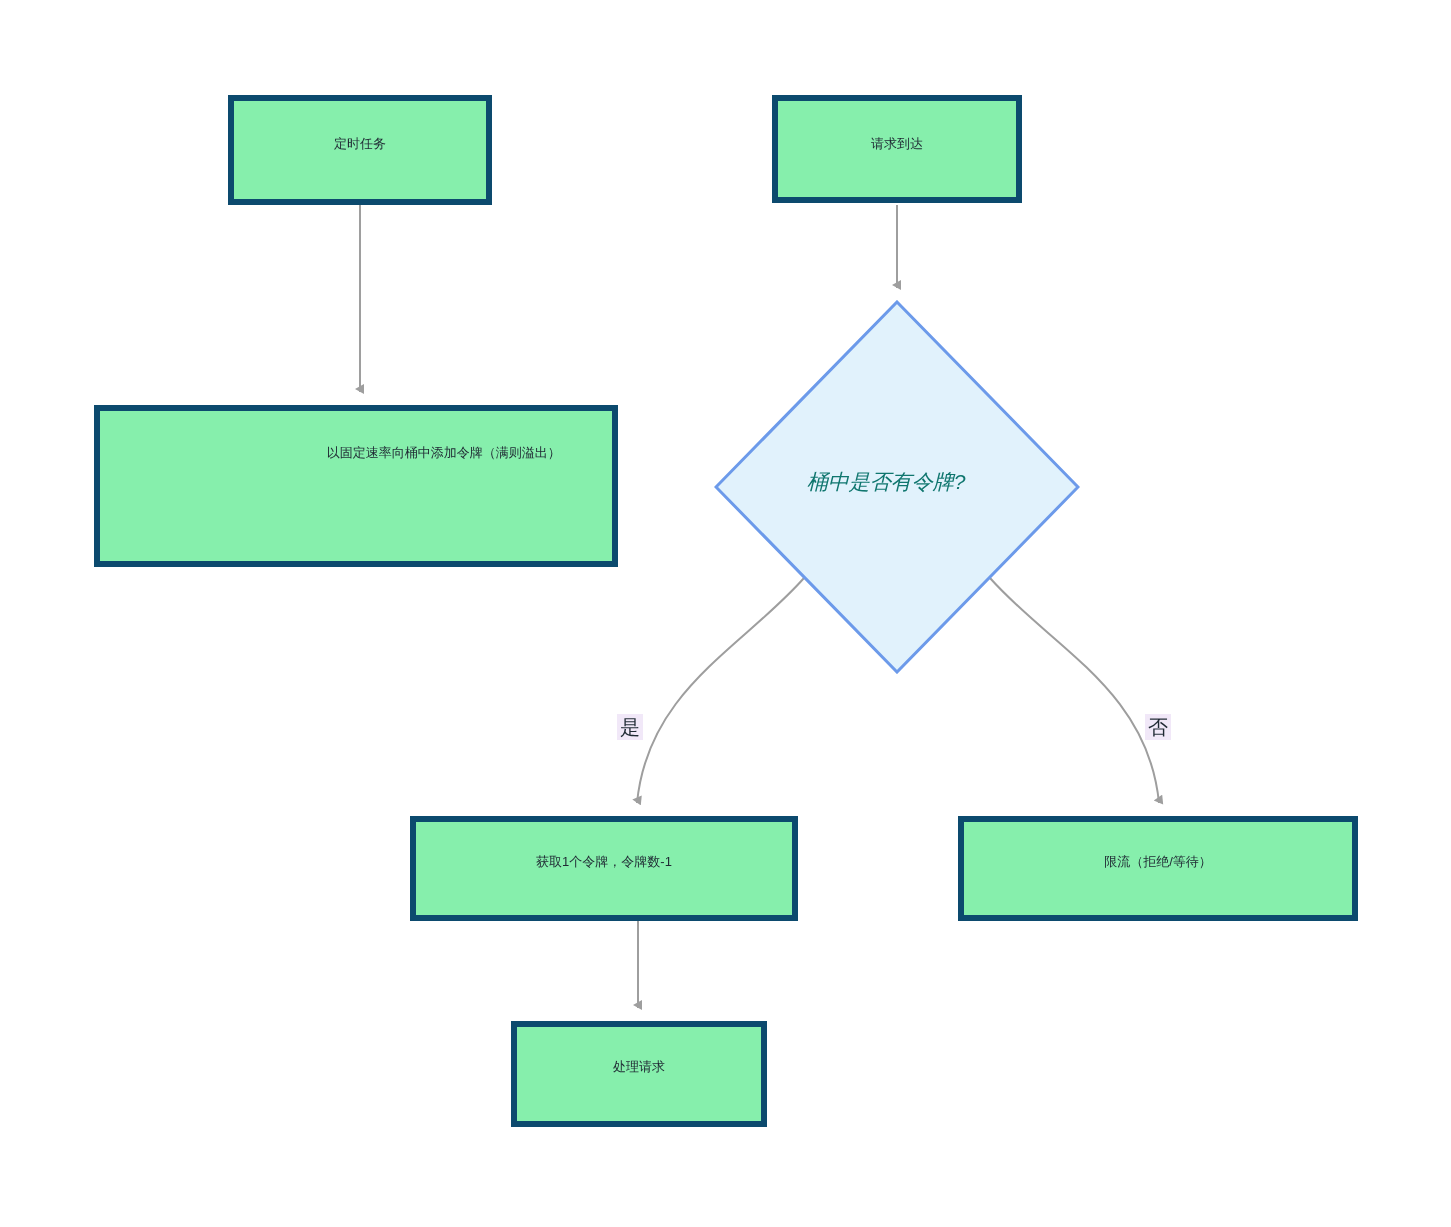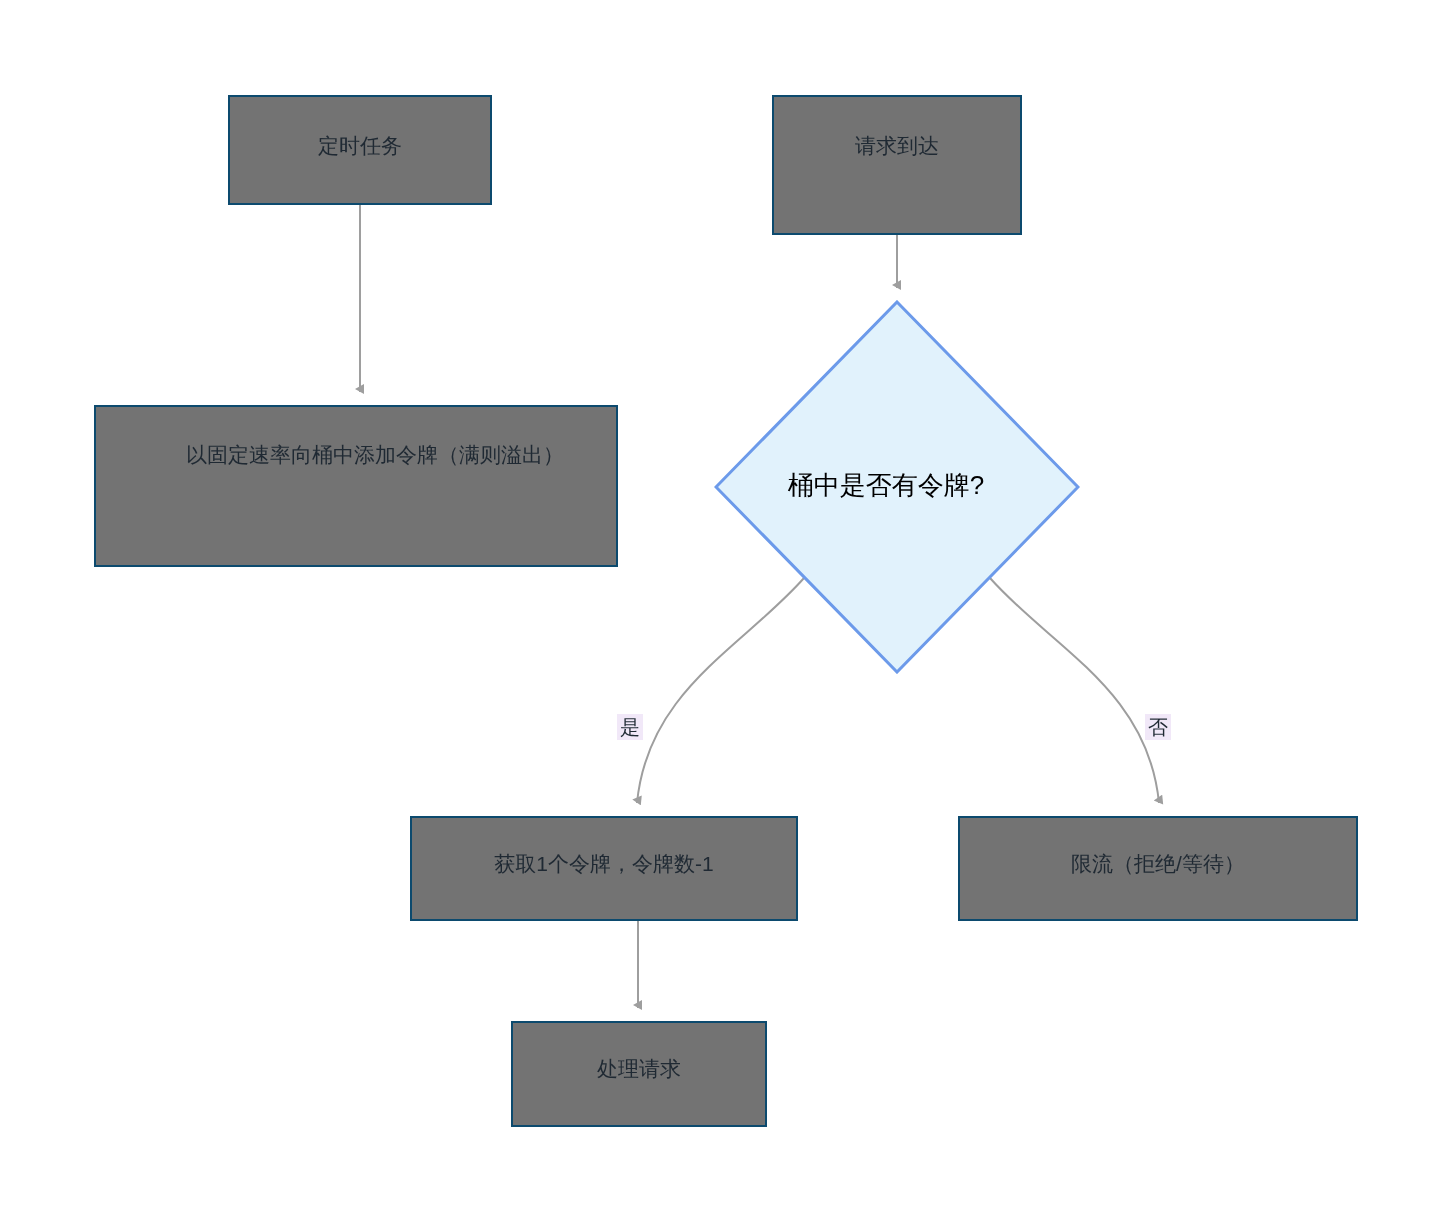--- a/index.html
+++ b/index.html
@@ -22,39 +22,39 @@
     position: absolute;
     left: 0;
     top: 0;
     width: 1451px;
     height: 1227px;
     pointer-events: none;
   }
   .node {
     position: absolute;
     box-sizing: border-box;
-    background: #737373;
-    border: 2px solid #0c4a6e;
+    background: #86efac;
+    border: 6px solid #0c4a6e;
     color: #1f2933;
-    font-size: 21px;
+    font-size: 13px;
     line-height: 1.55;
     text-align: center;
     white-space: pre-wrap;
   }
   .node .node-text {
     position: absolute;
     left: 50%;
     transform: translateX(-50%);
     width: 86%;
     text-align: center;
   }
   .node.proc-timer   { left: 228px; top: 95px;  width: 264px; height: 110px; }
   .node.proc-timer .node-text   { top: 33px; }
 
-  .node.proc-request { left: 772px; top: 95px;  width: 250px; height: 140px; }
+  .node.proc-request { left: 772px; top: 95px;  width: 250px; height: 108px; }
   .node.proc-request .node-text { top: 33px; }
 
   .node.proc-refill  { left: 94px;  top: 405px; width: 524px; height: 162px; }
   .node.proc-refill .node-text  { top: 32px; width: 80%; text-align: right; }
 
   .node.proc-take    { left: 410px; top: 816px; width: 388px; height: 105px; }
   .node.proc-take .node-text    { top: 30px; }
 
   .node.proc-limit   { left: 958px; top: 816px; width: 400px; height: 105px; }
   .node.proc-limit .node-text   { top: 30px; }
@@ -73,23 +73,24 @@
     position: absolute;
     left: 0;
     top: 0;
   }
   .diamond-label {
     position: absolute;
     left: 0;
     top: 168px;
     width: 366px;
     text-align: center;
-    font-size: 26px;
-    color: #000000;
+    font-size: 21px;
+    color: #0f766e;
     transform: translateX(-11px);
+    font-style: italic;
   }
   .edge-label {
     position: absolute;
     font-size: 20px;
     color: #1f2933;
     background: #f1e8f8;
     padding: 1px 3px;
     line-height: 1.2;
   }
   .edge-label.yes { left: 617px; top: 714px; }

